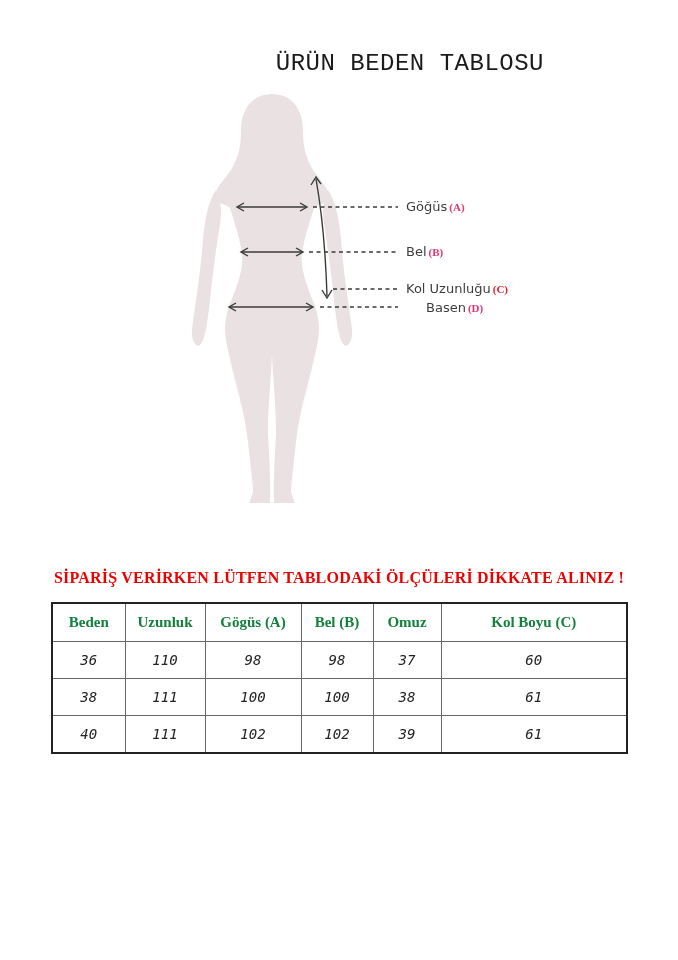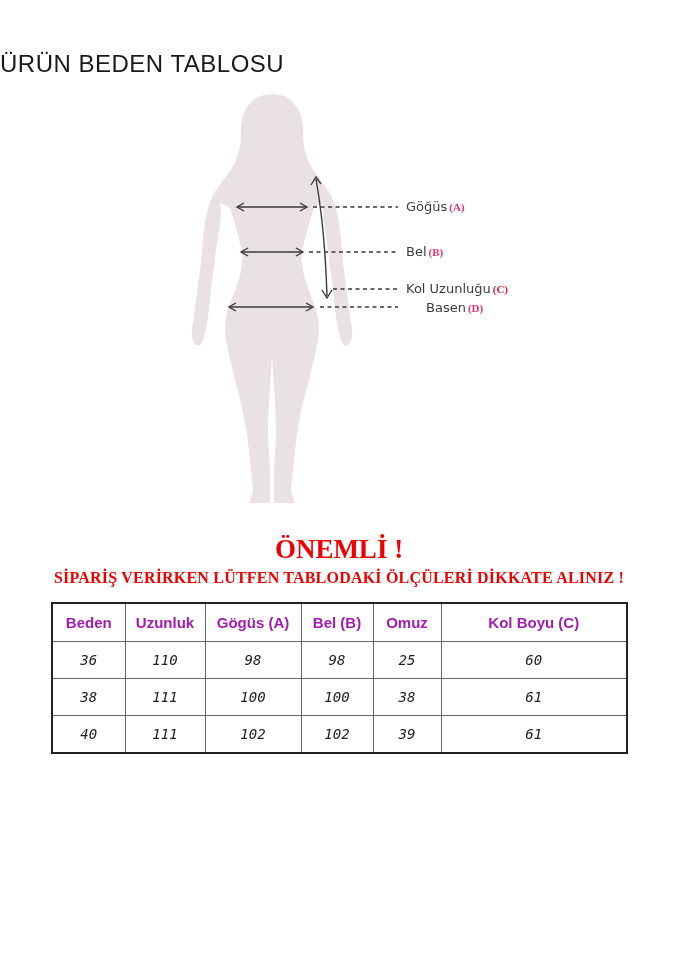--- a/index.html
+++ b/index.html
@@ -5,22 +5,22 @@
   html,body{margin:0;padding:0;background:#ffffff;}
   .page{
     position:relative;
     width:678px;height:960px;
     background:#ffffff;
     overflow:hidden;
     font-family:"DejaVu Sans",sans-serif;
   }
   .page-title{
     position:absolute;top:50px;left:0;width:544px;
-    text-align:left;
-    font-family:Liberation Sans, sans-serif;
+    text-align:right;
+    font-family:Liberation Mono, monospace;
     font-size:24px;letter-spacing:0.5px;
     color:#1a1a1a;
   }
   .figure-area{
     position:absolute;top:84px;left:0;width:678px;height:431px;
   }
   .figure-svg{position:absolute;top:0;left:0;}
   .measure-label{
     position:absolute;left:406px;
     font-family:"DejaVu Sans",sans-serif;
@@ -55,22 +55,22 @@
     border:2px solid #222222;
   }
   table.size-table th, table.size-table td{
     border:1px solid #666666;
     text-align:center;vertical-align:middle;
     padding:0;
     overflow:hidden;
   }
   table.size-table th{
     height:37px;
-    font-family:Liberation Sans, sans-serif;
-    font-weight:bold;font-size:15px;color:#a21caf;
+    font-family:Liberation Serif, serif;
+    font-weight:bold;font-size:15px;color:#15803d;
   }
   table.size-table td{
     height:36px;
     font-family:"DejaVu Sans Mono",monospace;
     font-size:14px;color:#222222;font-style:italic;
   }
   .col-beden{width:73px;}
   .col-uzunluk{width:80px;}
   .col-gogus{width:96px;}
   .col-bel{width:72px;}
@@ -164,21 +164,20 @@
         </g>
       </g>
     </svg>
 
     <div class="measure-label" style="top:115px;"><span>Göğüs</span><span class="code" style="color: rgb(232, 50, 110);">(A)</span></div>
     <div class="measure-label" style="top:160px;"><span>Bel</span><span class="code" style="color: rgb(232, 50, 110);">(B)</span></div>
     <div class="measure-label" style="top:197px;"><span>Kol Uzunluğu</span><span class="code" style="color: rgb(229, 27, 43);">(C)</span></div>
     <div class="measure-label" style="top:216px;margin-left:20px;"><span>Basen</span><span class="code" style="color: rgb(232, 50, 110);">(D)</span></div>
   </div>
 
-  <div class="notice-heading" style="color: rgb(238, 0, 0);">ÖNEMLİ !</div>
   <div class="notice-subheading" style="color: rgb(238, 0, 0);">SİPARİŞ VERİRKEN LÜTFEN TABLODAKİ ÖLÇÜLERİ DİKKATE ALINIZ !</div>
 
   <table class="size-table">
     <colgroup>
       <col class="col-beden">
         <col class="col-uzunluk">
         <col class="col-gogus">
       <col class="col-bel">
         <col class="col-omuz">
         <col class="col-kolboyu">
@@ -192,21 +191,21 @@
           <th>Omuz</th>
           <th>Kol Boyu (C)</th>
         </tr>
     </thead>
     <tbody>
         <tr>
           <td>36</td>
           <td>110</td>
           <td>98</td>
           <td>98</td>
-          <td>25</td>
+          <td>37</td>
           <td>60</td>
         </tr>
         <tr>
           <td>38</td>
           <td>111</td>
           <td>100</td>
           <td>100</td>
           <td>38</td>
           <td>61</td>
         </tr>

